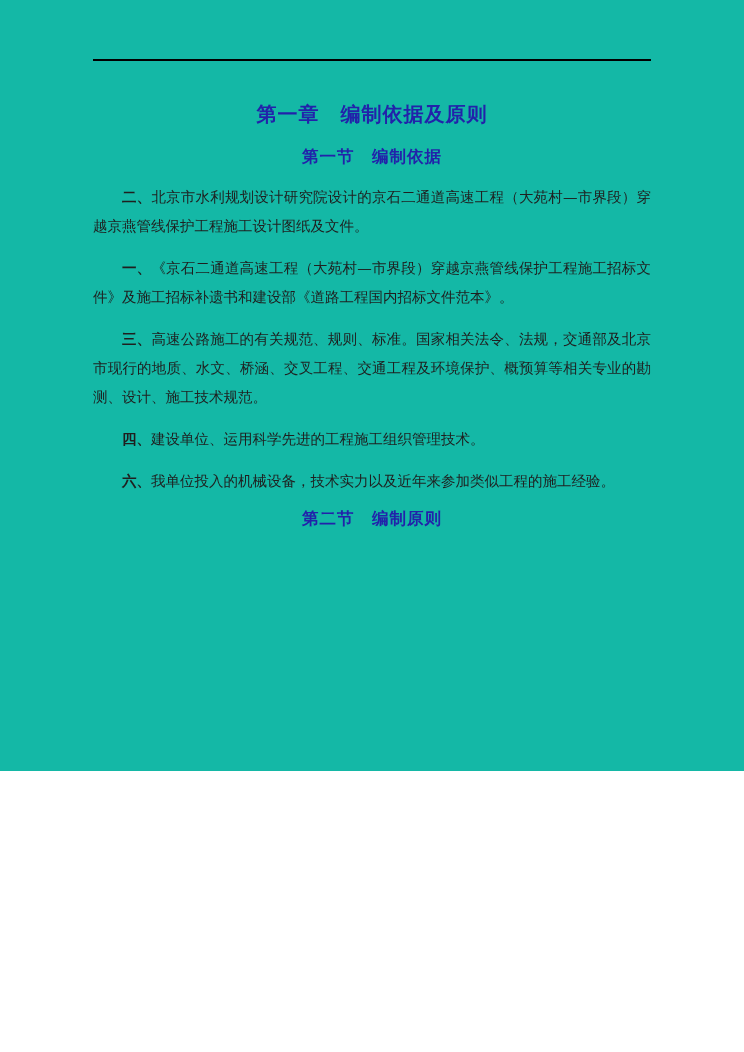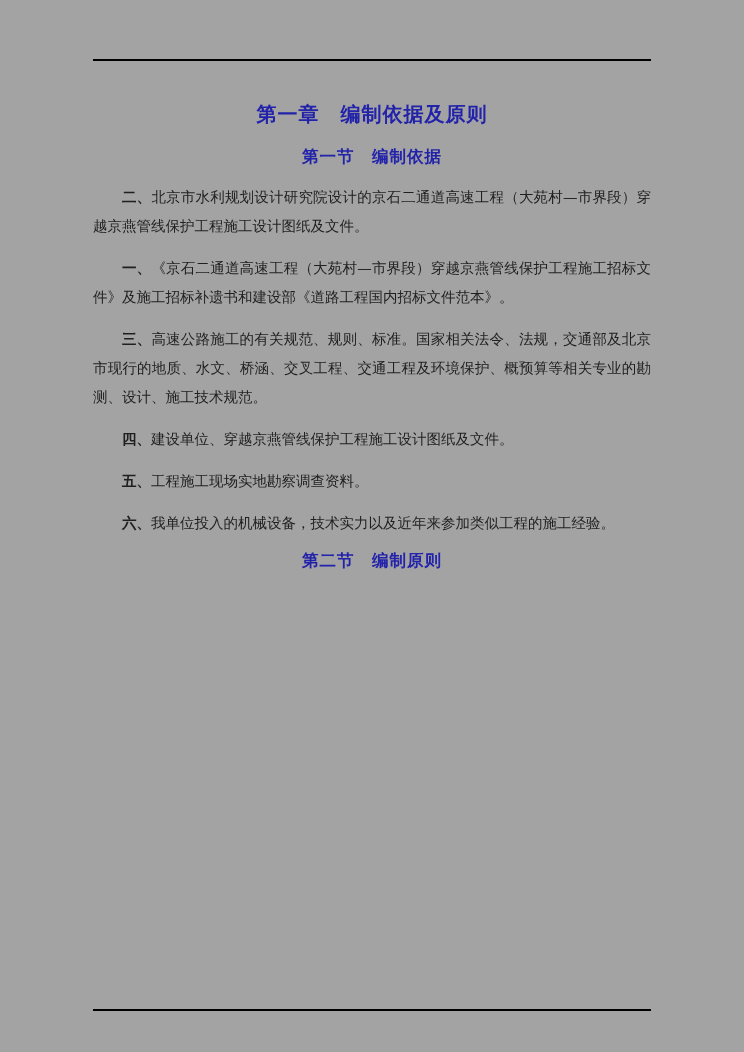--- a/index.html
+++ b/index.html
@@ -3,22 +3,22 @@
 <meta charset="utf-8">
 <style>
   html, body {
     margin: 0;
     padding: 0;
     background: #ffffff;
   }
   .page {
     position: relative;
     width: 744px;
-    height: 1052px;
-    background: #a3a3a3;
+    height: 771px;
+    background: #14b8a6;
     overflow: hidden;
     font-family: "DejaVu Serif", "Liberation Serif", serif;
     color: #1f1f1f;
     box-sizing: border-box;
   }
   .header-rule {
     position: absolute;
     top: 59px;
     left: 93px;
     width: 558px;
@@ -79,23 +79,22 @@
     <h1 class="chapter-title">第一章　编制依据及原则</h1>
 
     <h2 class="section-title">第一节　编制依据</h2>
 
     <p class="para"><span class="b">二、</span><span>北京市水利规划设计研究院设计的京石二通道高速工程（大苑村—市界段）穿越京燕管线保护工程施工设计图纸及文件。</span></p>
 
     <p class="para"><span class="b">一、</span><span>《京石二通道高速工程（大苑村—市界段）穿越京燕管线保护工程施工招标文件》及施工招标补遗书和建设部《道路工程国内招标文件范本》。</span></p>
 
     <p class="para"><span class="b">三、</span><span>高速公路施工的有关规范、规则、标准。国家相关法令、法规，交通部及北京市现行的地质、水文、桥涵、交叉工程、交通工程及环境保护、概预算等相关专业的勘测、设计、施工技术规范。</span></p>
 
-    <p class="para"><span class="b">四、</span><span>建设单位、穿越京燕管线保护工程施工设计图纸及文件。</span></p>
+    <p class="para"><span class="b">四、</span><span>建设单位、运用科学先进的工程施工组织管理技术。</span></p>
 
-    <p class="para"><span class="b">五、</span><span>工程施工现场实地勘察调查资料。</span></p>
 
     <p class="para"><span class="b">六、</span><span>我单位投入的机械设备，技术实力以及近年来参加类似工程的施工经验。</span></p>
 
     <h2 class="section-title">第二节　编制原则</h2>
 
 
 
 
 
   </div>

